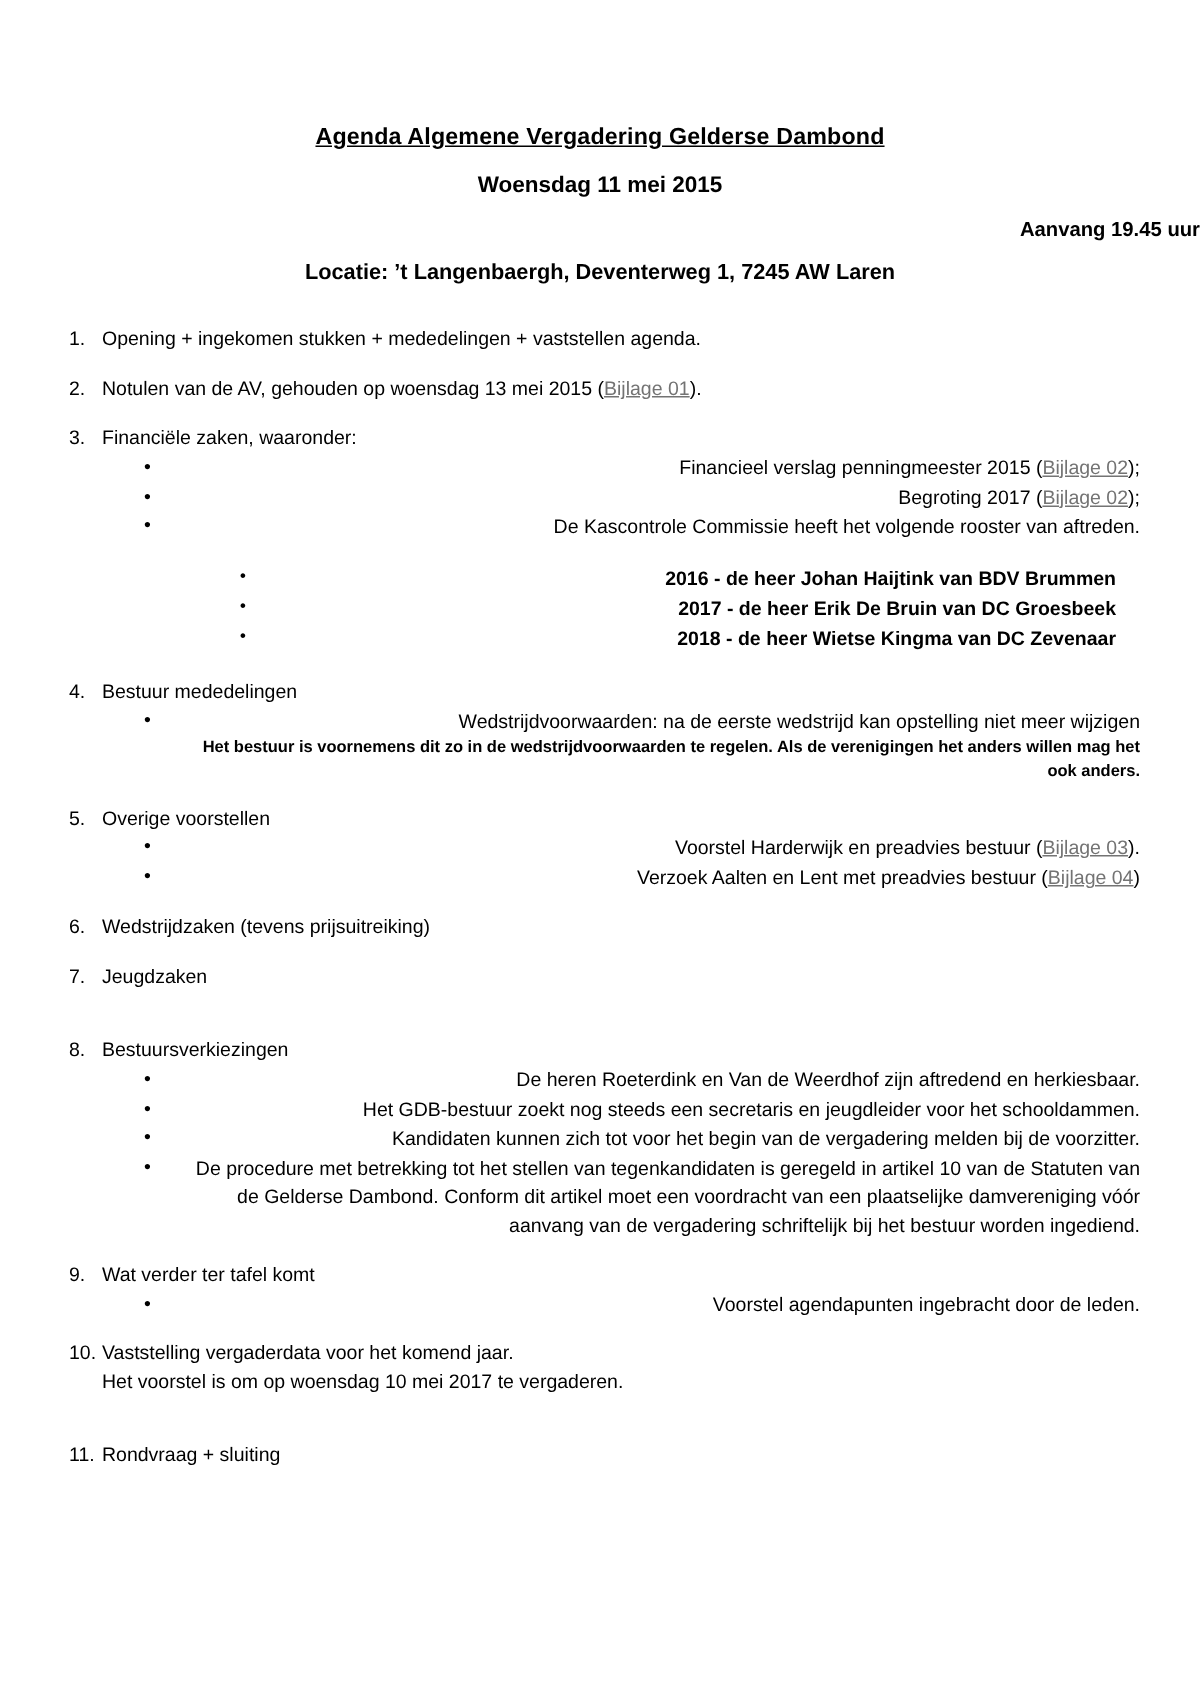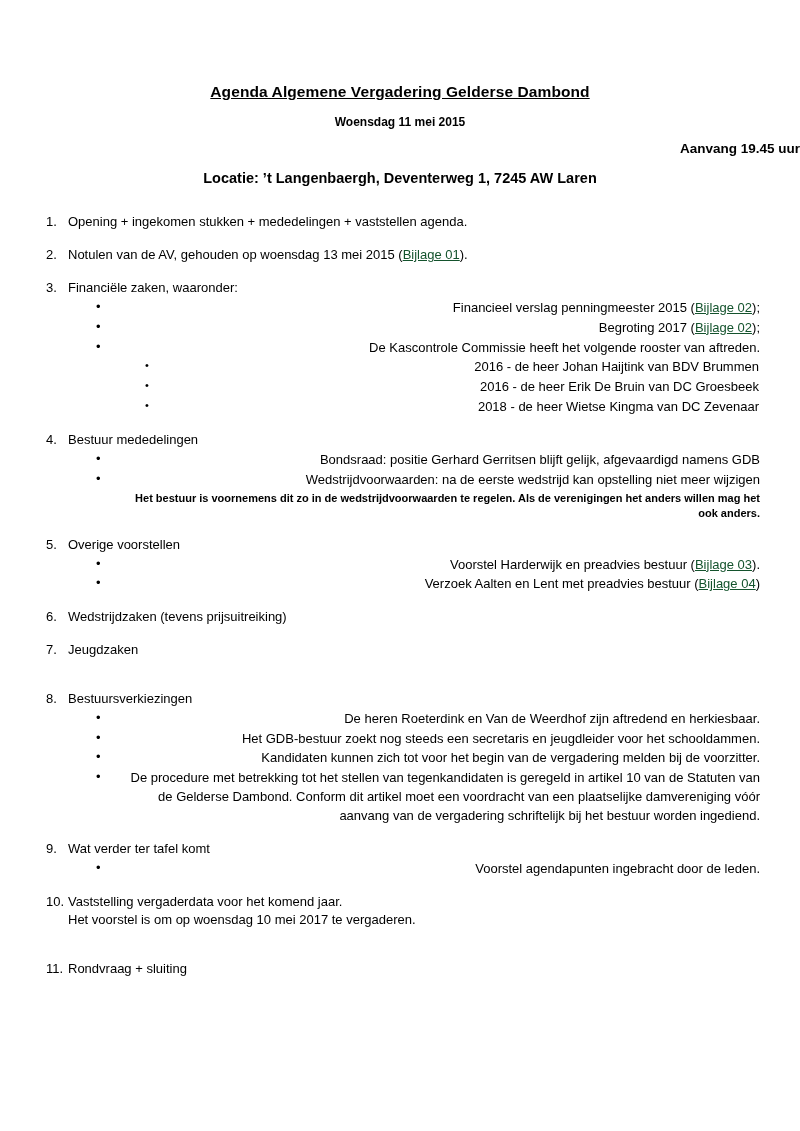--- a/index.html
+++ b/index.html
@@ -33,21 +33,21 @@
     font-size: 15.5px;
     font-weight: bold;
     text-decoration: underline;
     letter-spacing: 0.1px;
     line-height: 1.25;
   }
   .doc-subline {
     font-weight: bold;
     line-height: 1.25;
   }
-  .doc-sub-1 { font-size: 12px; margin-top: 14px; }
+  .doc-sub-1 { font-size: 15px; margin-top: 14px; }
   .doc-sub-2 { font-size: 13.5px; margin-top: 11px; text-align: right; }
   .doc-sub-3 { font-size: 14.5px; margin-top: 11px; }
 
   
   .agenda {
     margin-top: 26px;
     padding-left: 46px;
     padding-right: 40px;
     font-size: 13px;
     line-height: 1.45;
@@ -93,22 +93,23 @@
     position: absolute;
     left: 28px;
     top: -1px;
     font-size: 13px;
     line-height: 1.45;
   }
 
   
   .bullets-2 {
     list-style: none;
-    margin: 1px;
-    padding: 0;
+    margin: 16px;
+    padding: 0;
+    font-weight: bold;
   }
   .bullets-2 > li {
     position: relative;
     padding-left: 46px;
     margin-top: 1px;
   }
   .bullets-2 > li::before {
     content: "\2022";
     position: absolute;
     left: 28px;
@@ -119,21 +120,21 @@
 
   .note {
     font-size: 11px;
     line-height: 1.42;
     display: block;
     margin-top: 1px;
     font-weight: bold;
   }
 
   a.attach, .attach {
-    color: #14532d;
+    color: #737373;
     text-decoration: underline;
   }
 </style>
 </head>
 <body>
 
 <div class="page">
 
   <div class="doc-header">
     <div class="doc-title">Agenda Algemene Vergadering Gelderse Dambond</div>
@@ -152,30 +153,29 @@
         <span class="item-text"><span>Notulen van de AV, gehouden op woensdag 13 mei 2015 (</span><a class="attach" href="#">Bijlage 01</a><span>).</span></span>
       </div>
       <div class="item">
         <span class="item-num">3.</span>
         <span class="item-text"><span>Financiële zaken, waaronder:</span></span>
         <ul class="bullets">
           <li><span><span>Financieel verslag penningmeester 2015 (</span><a class="attach" href="#">Bijlage 02</a><span>);</span></span></li>
           <li><span><span>Begroting 2017 (</span><a class="attach" href="#">Bijlage 02</a><span>);</span></span></li>
           <li><span><span>De Kascontrole Commissie heeft het volgende rooster van aftreden.</span></span><ul class="bullets-2">
               <li>2016 - de heer Johan Haijtink van BDV Brummen</li>
-              <li>2016 - de heer Erik De Bruin van DC Groesbeek</li>
+              <li>2017 - de heer Erik De Bruin van DC Groesbeek</li>
               <li>2018 - de heer Wietse Kingma van DC Zevenaar</li>
             </ul></li>
         </ul>
       </div>
       <div class="item">
         <span class="item-num">4.</span>
         <span class="item-text"><span>Bestuur mededelingen</span></span>
         <ul class="bullets">
-          <li><span><span>Bondsraad: positie Gerhard Gerritsen blijft gelijk, afgevaardigd namens GDB</span></span></li>
           <li><span><span>Wedstrijdvoorwaarden: na de eerste wedstrijd kan opstelling niet meer wijzigen</span></span><span class="note">Het bestuur is voornemens dit zo in de wedstrijdvoorwaarden te regelen. Als de verenigingen het anders willen mag het ook anders.</span></li>
         </ul>
       </div>
       <div class="item">
         <span class="item-num">5.</span>
         <span class="item-text"><span>Overige voorstellen</span></span>
         <ul class="bullets">
           <li><span><span>Voorstel Harderwijk en preadvies bestuur (</span><a class="attach" href="#">Bijlage 03</a><span>).</span></span></li>
           <li><span><span>Verzoek Aalten en Lent met preadvies bestuur (</span><a class="attach" href="#">Bijlage 04</a><span>)</span></span></li>
         </ul>

